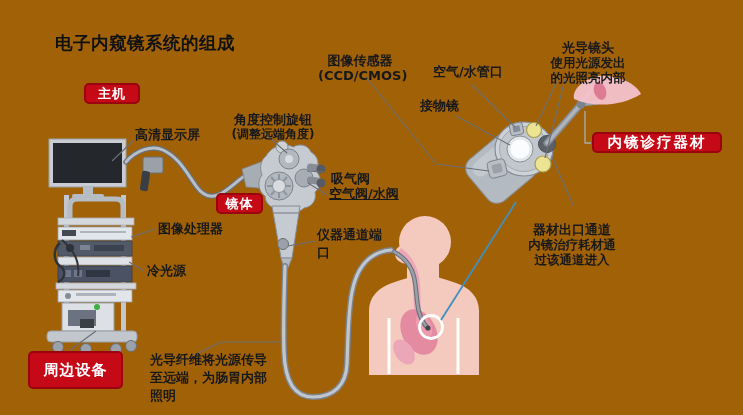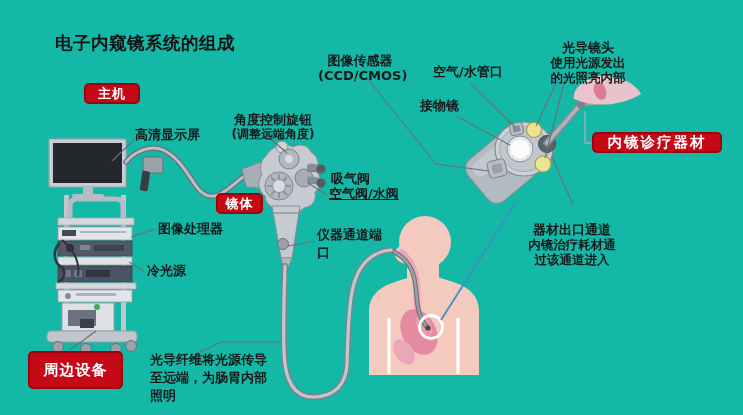--- a/index.html
+++ b/index.html
@@ -12,21 +12,21 @@
     --organ_pink_light:#eba7b8;
     --beam_pink:#f4c3cc;
     --beam_core:#dd7b93;
     --lens_yellow:#ece393;
     --screen_dark:#24272c;
     --machine_gray:#c6cbd1;
     --text_dark:#17181a;
   }
   html,body{margin:0;padding:0;background:#fff;}
   .stage{
-    position:relative;width:743px;height:415px;background:#14b8a6;overflow:hidden;
+    position:relative;width:743px;height:415px;background:#a16207;overflow:hidden;
     font-family:"DejaVu Sans",sans-serif;color:var(--text_dark);
   }
   .art{position:absolute;left:0;top:0;}
   .lbl{
     position:absolute;font-weight:bold;font-size:13px;line-height:1.2;
     white-space:pre-line;color:var(--text_dark);
   }
   .lbl .sub{display:block;font-size:12px;font-weight:bold;}
   .center{text-align:center;}
   .title{

